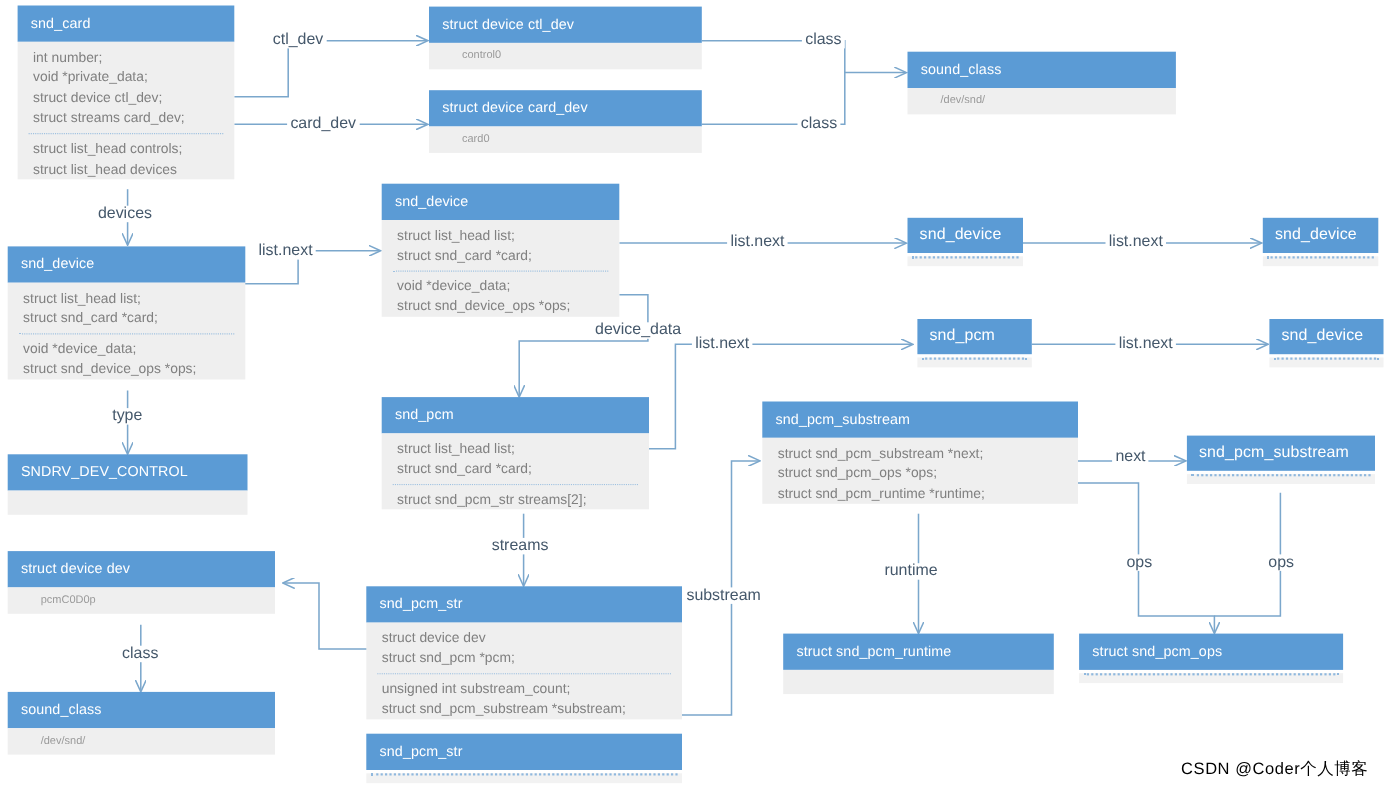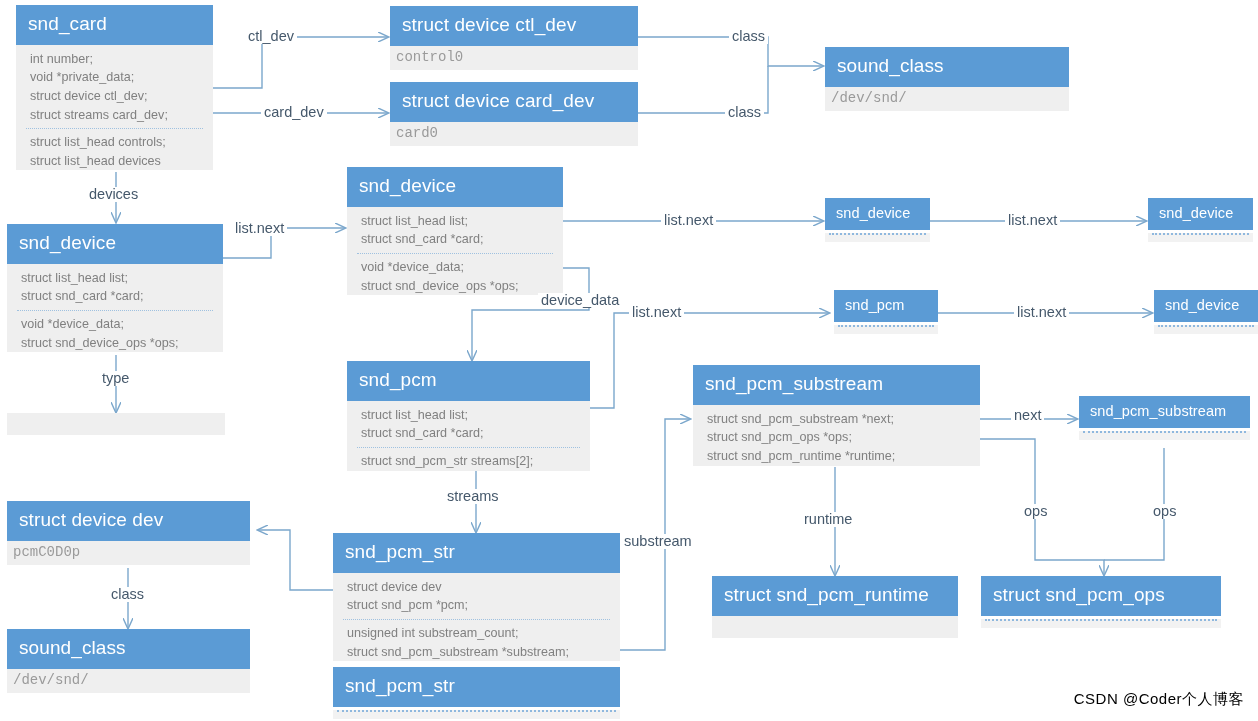--- a/index.html
+++ b/index.html
@@ -25,44 +25,43 @@
     height: 721px;
     pointer-events: none;
   }
   .uml {
     position: absolute;
     box-sizing: border-box;
   }
   .uml-head {
     background: #5b9bd5;
     color: #ffffff;
-    font-size: 19px;
+    font-size: 13px;
     line-height: 1.2;
     padding: 8px 23px 9px 12px;
     white-space: nowrap;
     letter-spacing: 0.1px;
   }
   .uml-head.small {
     font-size: 14.5px;
     padding: 7px 10px 8px 11px;
   }
   .uml-body {
     background: #efefef;
     color: #808080;
     font-size: 12.6px;
     line-height: 18.6px;
     padding: 5px 10px 0 14px;
     white-space: nowrap;
   }
   .uml-body.tiny {
-    padding: 4px 10px 5px 6px;
-    font-size: 14px;
+    padding: 4px 10px 5px 30px;
+    font-size: 10px;
     line-height: 15px;
     color: #9a9a9a;
-    font-family: Liberation Mono, monospace;
   }
   .uml-body.empty {
     height: 22px;
     padding: 0;
   }
   .uml-body.sliver {
     height: 9px;
     padding: 0;
     background: #f2f2f2;
   }
@@ -226,20 +225,21 @@
   </div>
 
   <div class="uml" style="left:1154px;top:290px;width:104px;">
     <div class="uml-head small">snd_device</div>
     <div class="uml-body sliver">
       <div class="dotline"></div>
     </div>
   </div>
 
   <div class="uml" style="left:7px;top:413px;width:218px;">
+    <div class="uml-head">SNDRV_DEV_CONTROL</div>
     <div class="uml-body empty"></div>
   </div>
 
   <div class="uml" style="left:347px;top:361px;width:243px;">
     <div class="uml-head">snd_pcm</div>
     <div class="uml-body">
       <div>struct list_head list;</div>
       <div>struct snd_card *card;</div>
       <div class="sec-div"></div>
       <div>struct snd_pcm_str streams[2];</div>

